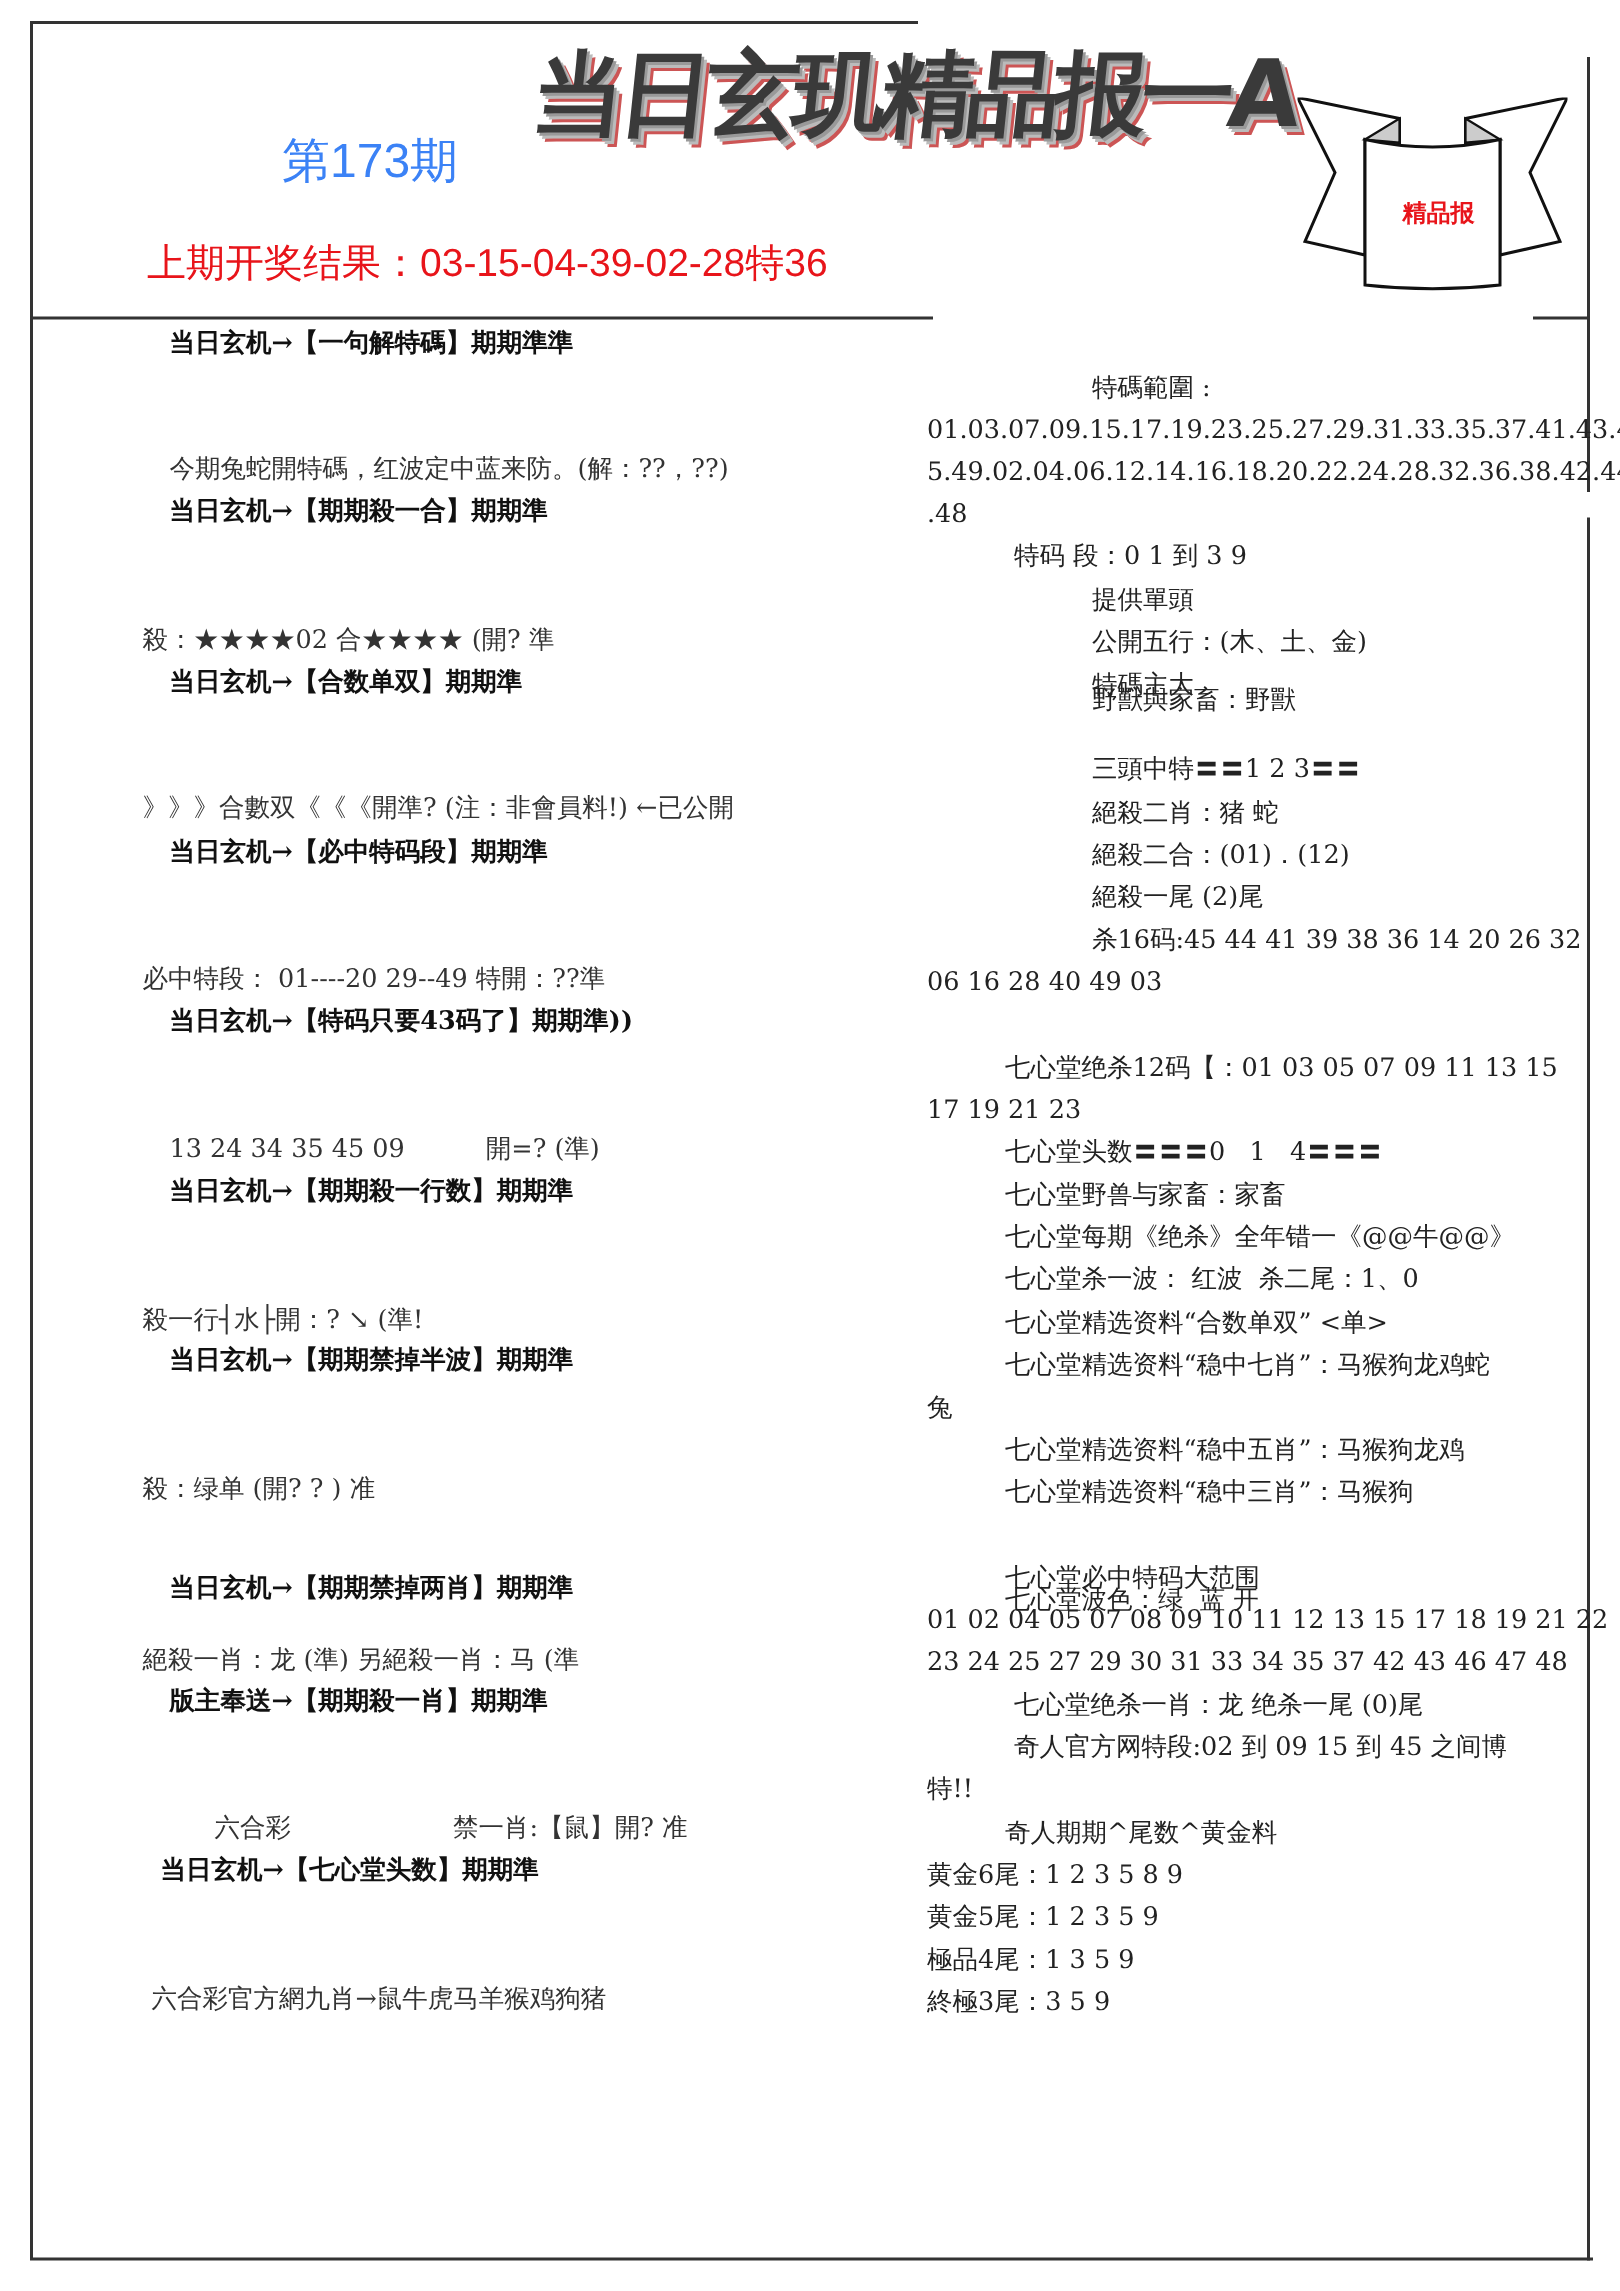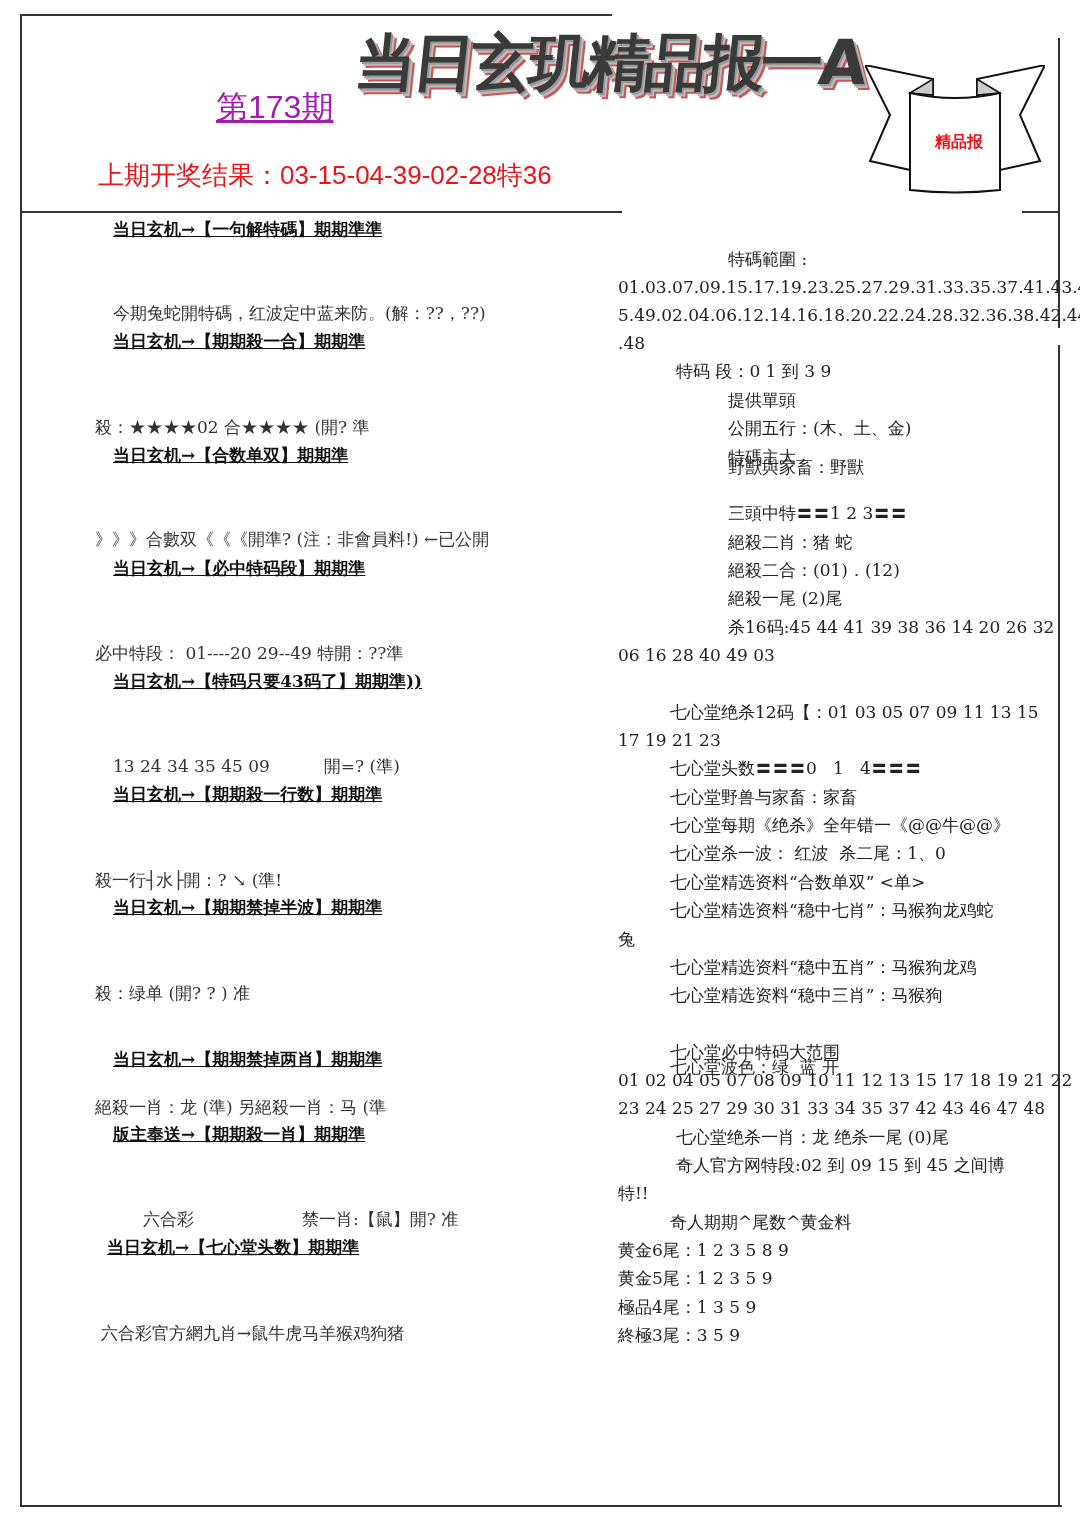--- a/index.html
+++ b/index.html
@@ -7,29 +7,29 @@
   .frame-left{position:absolute;left:20px;top:14px;width:2px;height:1492px;background:#333;}
   .frame-top{position:absolute;left:20px;top:14px;width:592px;height:2px;background:#333;}
   .frame-bottom{position:absolute;left:20px;top:1505px;width:1042px;height:2px;background:#333;}
   .frame-right-top{position:absolute;left:1058px;top:38px;width:2px;height:290px;background:#333;}
   .frame-right-main{position:absolute;left:1058px;top:345px;width:2px;height:1162px;background:#333;}
   .header-rule{position:absolute;left:20px;top:211px;width:602px;height:2px;background:#333;}
   .header-rule-right{position:absolute;left:1022px;top:211px;width:38px;height:2px;background:#333;}
 
   .title-banner{position:absolute;left:355px;top:22px;width:500px;height:82px;font-family:"DejaVu Sans",sans-serif;font-weight:bold;font-size:62px;letter-spacing:-4px;color:#3a3a3a;
     text-shadow:2px 2px 0 #999,4px 4px 0 #bbb,6px 6px 0 #c55,-1px -1px 0 #fff;transform:skewX(-6deg);white-space:nowrap;line-height:82px;}
-  .issue{position:absolute;left:216px;top:86px;font-family:"Liberation Sans",sans-serif;font-size:32px;color:#a21caf;text-decoration:underline;}
+  .issue{position:absolute;left:188px;top:86px;font-family:"Liberation Sans",sans-serif;font-size:32px;color:#3b82f6;}
   .last-result{position:absolute;left:62px;top:158px;font-family:"Liberation Sans",sans-serif;font-size:26px;color:#e8141a;margin-left:36px;}
 
   .ribbon{position:absolute;left:865px;top:65px;width:180px;height:130px;}
   .ribbon-text{position:absolute;left:935px;top:132px;font-family:"DejaVu Sans",sans-serif;font-size:16px;font-weight:bold;color:#e8141a;}
 
   .col-left{position:absolute;left:95px;top:212px;width:520px;}
   .row{position:absolute;white-space:nowrap;font-size:17px;line-height:22px;}
-  .hdr{font-weight:bold;color:#111;text-decoration:underline;}
+  .hdr{font-weight:bold;color:#111;}
   .sub{color:#333;}
   .col-right{position:absolute;left:618px;top:240px;width:430px;}
   .rr{position:absolute;white-space:nowrap;font-size:17px;line-height:22px;color:#222;}
 </style>
 </head>
 <body>
 
 <div class="frame-left"></div>
 <div class="frame-top"></div>
 <div class="frame-bottom"></div>

